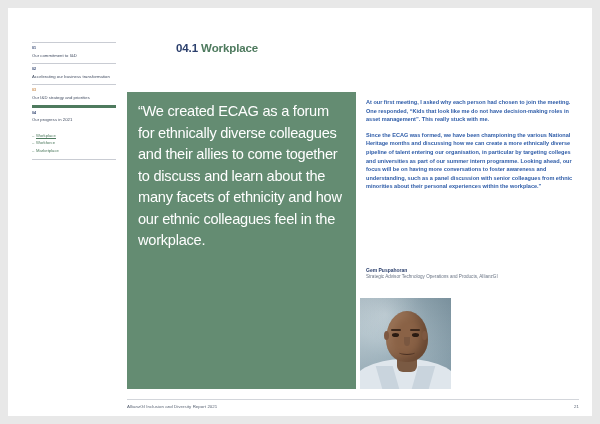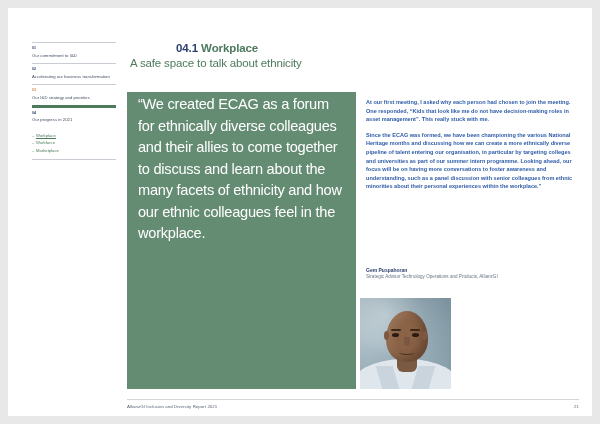--- a/index.html
+++ b/index.html
@@ -106,21 +106,21 @@
 
   
   .quote-panel {
     position: absolute;
     left: 119px;
     top: 84px;
     width: 229px;
     height: 297px;
     background: #648c72;
     box-sizing: border-box;
-    padding: 2px 12px 0 11px;
+    padding: 9px 12px 0 11px;
   }
   .quote-text {
     color: #ffffff;
     font-size: 14.6px;
     line-height: 21.5px;
     letter-spacing: -.25px;
     margin: 0;
   }
 
   
@@ -354,21 +354,20 @@
     </div>
 
     <div class="nav-rule"></div>
   </div>
 
   <div class="heading">
     <div class="h-title">
       <span class="num">04.1</span>
       <span>Workplace</span>
     </div>
-    <div class="h-sub">A safe space to talk about ethnicity</div>
   </div>
 
   <div class="quote-panel">
     <p class="quote-text">“We created ECAG as a forum for ethnically diverse colleagues and their allies to come together to discuss and learn about the many facets of ethnicity and how our ethnic colleagues feel in the workplace.</p>
   </div>
 
   <div class="right-col">
     <p class="body-para">At our first meeting, I asked why each person had chosen to join the meeting. One responded, “Kids that look like me do not have decision-making roles in asset management”. This really stuck with me.</p>
     <p class="body-para">Since the ECAG was formed, we have been championing the various National Heritage months and discussing how we can create a more ethnically diverse pipeline of talent entering our organisation, in particular by targeting colleges and universities as part of our summer intern programme. Looking ahead, our focus will be on having more conversations to foster awareness and understanding, such as a panel discussion with senior colleagues from ethnic minorities about their personal experiences within the workplace.”</p>
   </div>

